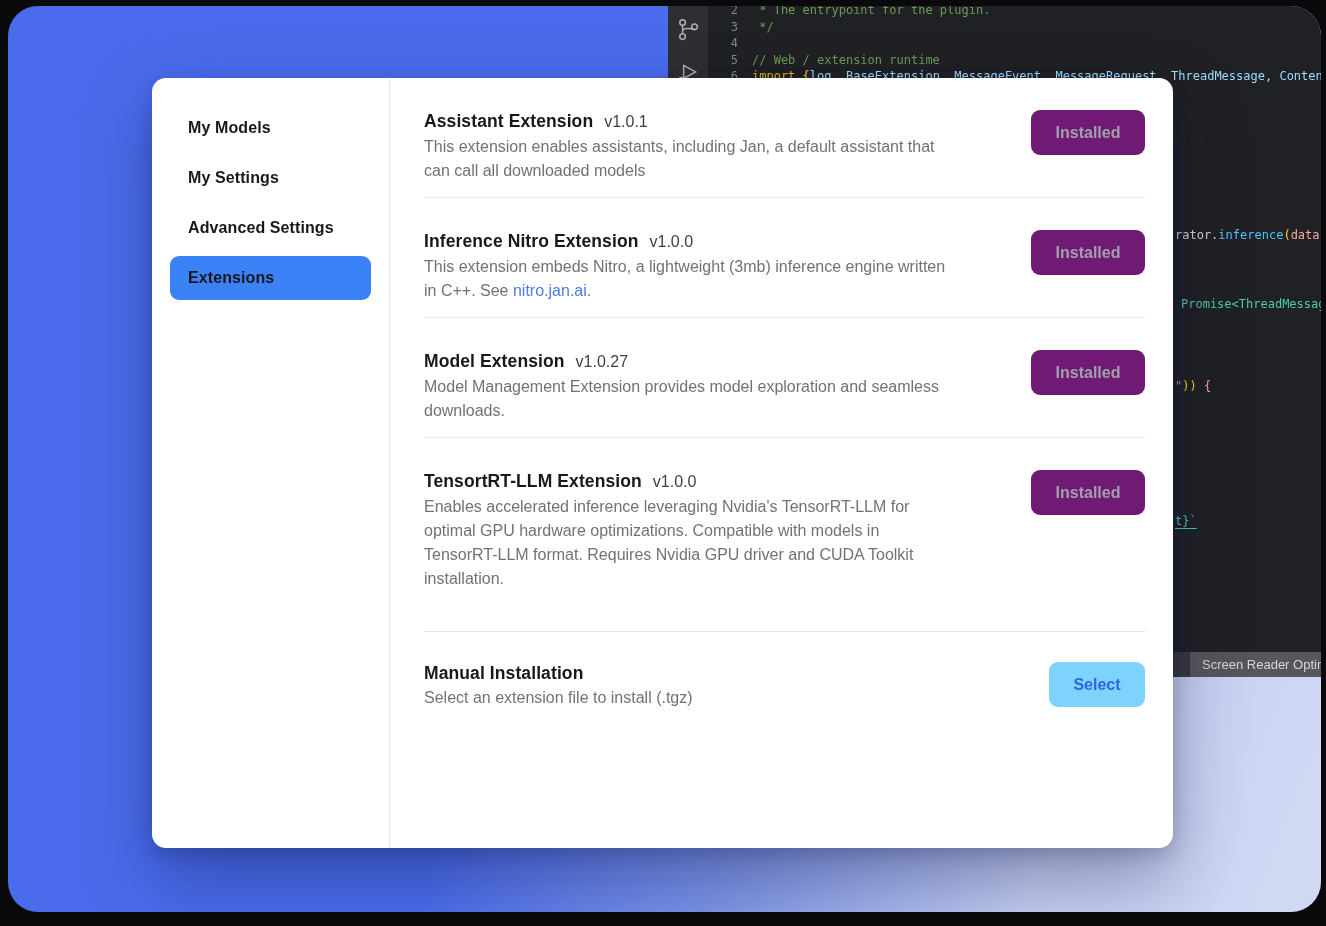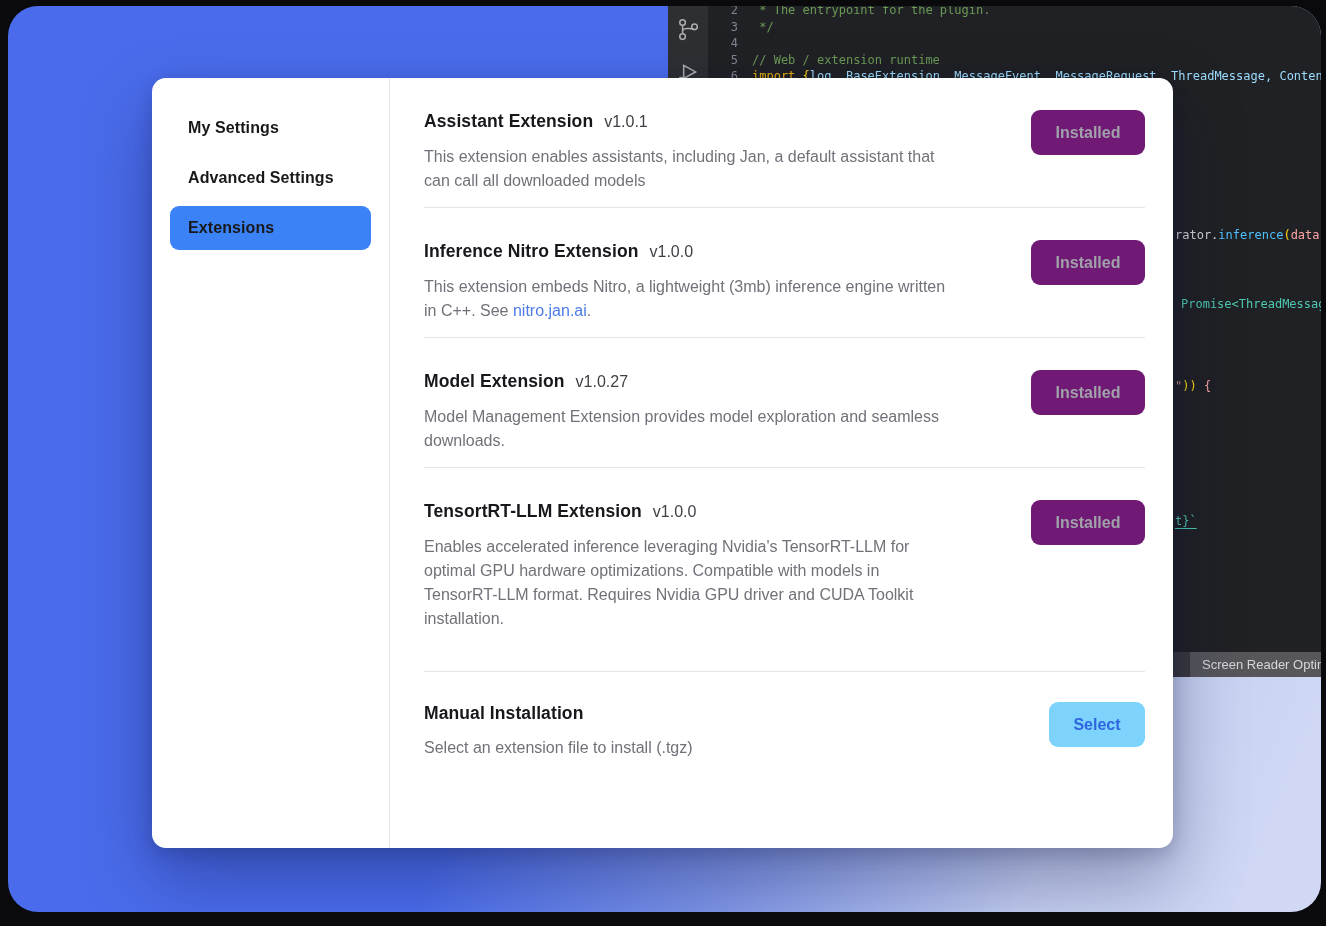--- a/index.html
+++ b/index.html
@@ -121,21 +121,20 @@
     align-items: flex-start;
     padding: 30px 0 14px 0;
     border-bottom: 1px solid #e5e5e8;
   }
   .ext-row.no-sep { border-bottom: none; padding-top: 28px; padding-bottom: 0; }
   .ext-row.tall { padding-bottom: 40px; gap: 16px; }
   .ext-title { display: flex; align-items: baseline; gap: 11px; line-height: 26px; }
   .ext-name { font-size: 17.5px; font-weight: 700; color: #17181c; letter-spacing: .1px; }
   .ext-version { font-size: 16px; font-weight: 400; color: #3f3f46; }
   .ext-desc {
-    margin-top: 10px;
     max-width: 525px;
     font-size: 16px;
     line-height: 24px;
     color: #71717a;
   }
   .ext-desc a { color: #4b7ce8; text-decoration: none; cursor: pointer; }
   .btn {
     flex: none;
     margin-top: 2px;
     min-width: 114px;
@@ -203,20 +202,21 @@
 
     <div class="statusbar">
       <span class="sb-left">go</span>
       <span class="sb-chip">Screen Reader Optimized</span>
     </div>
   </div>
 
   <div class="card">
 
     <aside class="sidebar">
+      <div class="side-item">My Models</div>
       <div class="side-item">My Settings</div>
       <div class="side-item">Advanced Settings</div>
       <div class="side-item active">Extensions</div>
     </aside>
 
     <main class="content">
 
       <section class="ext-row">
         <div class="ext-text">
           <div class="ext-title">

